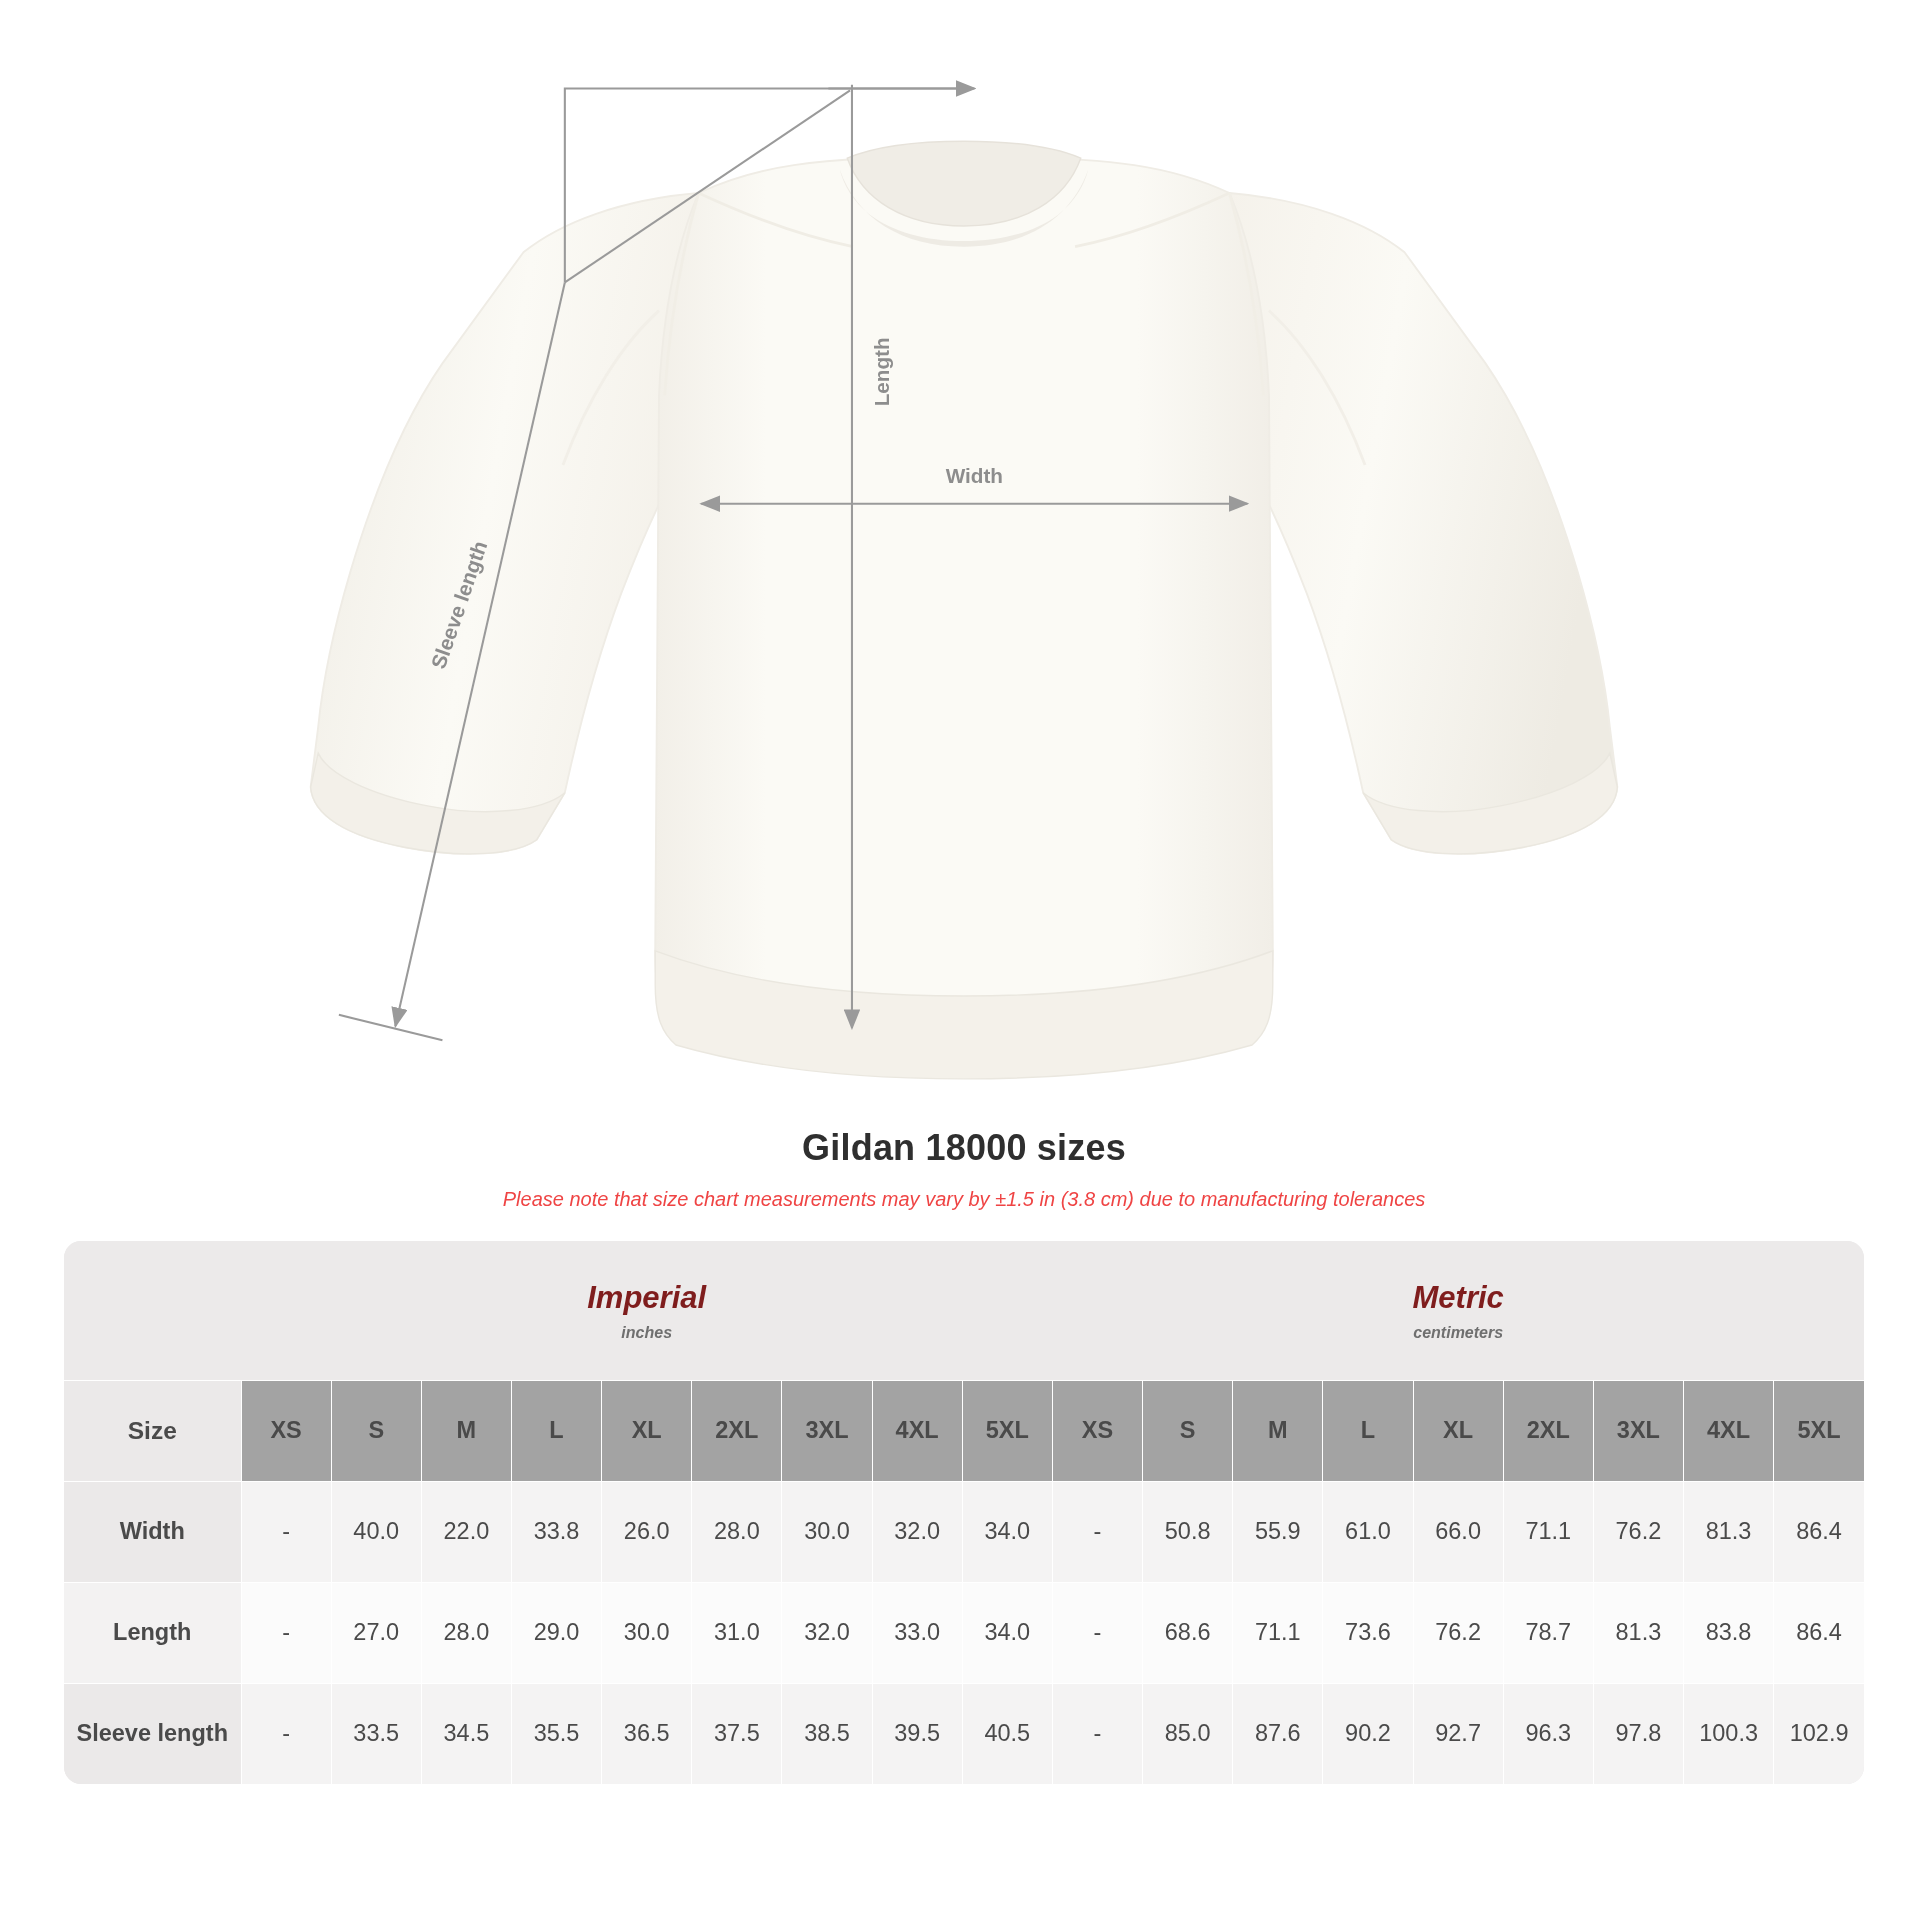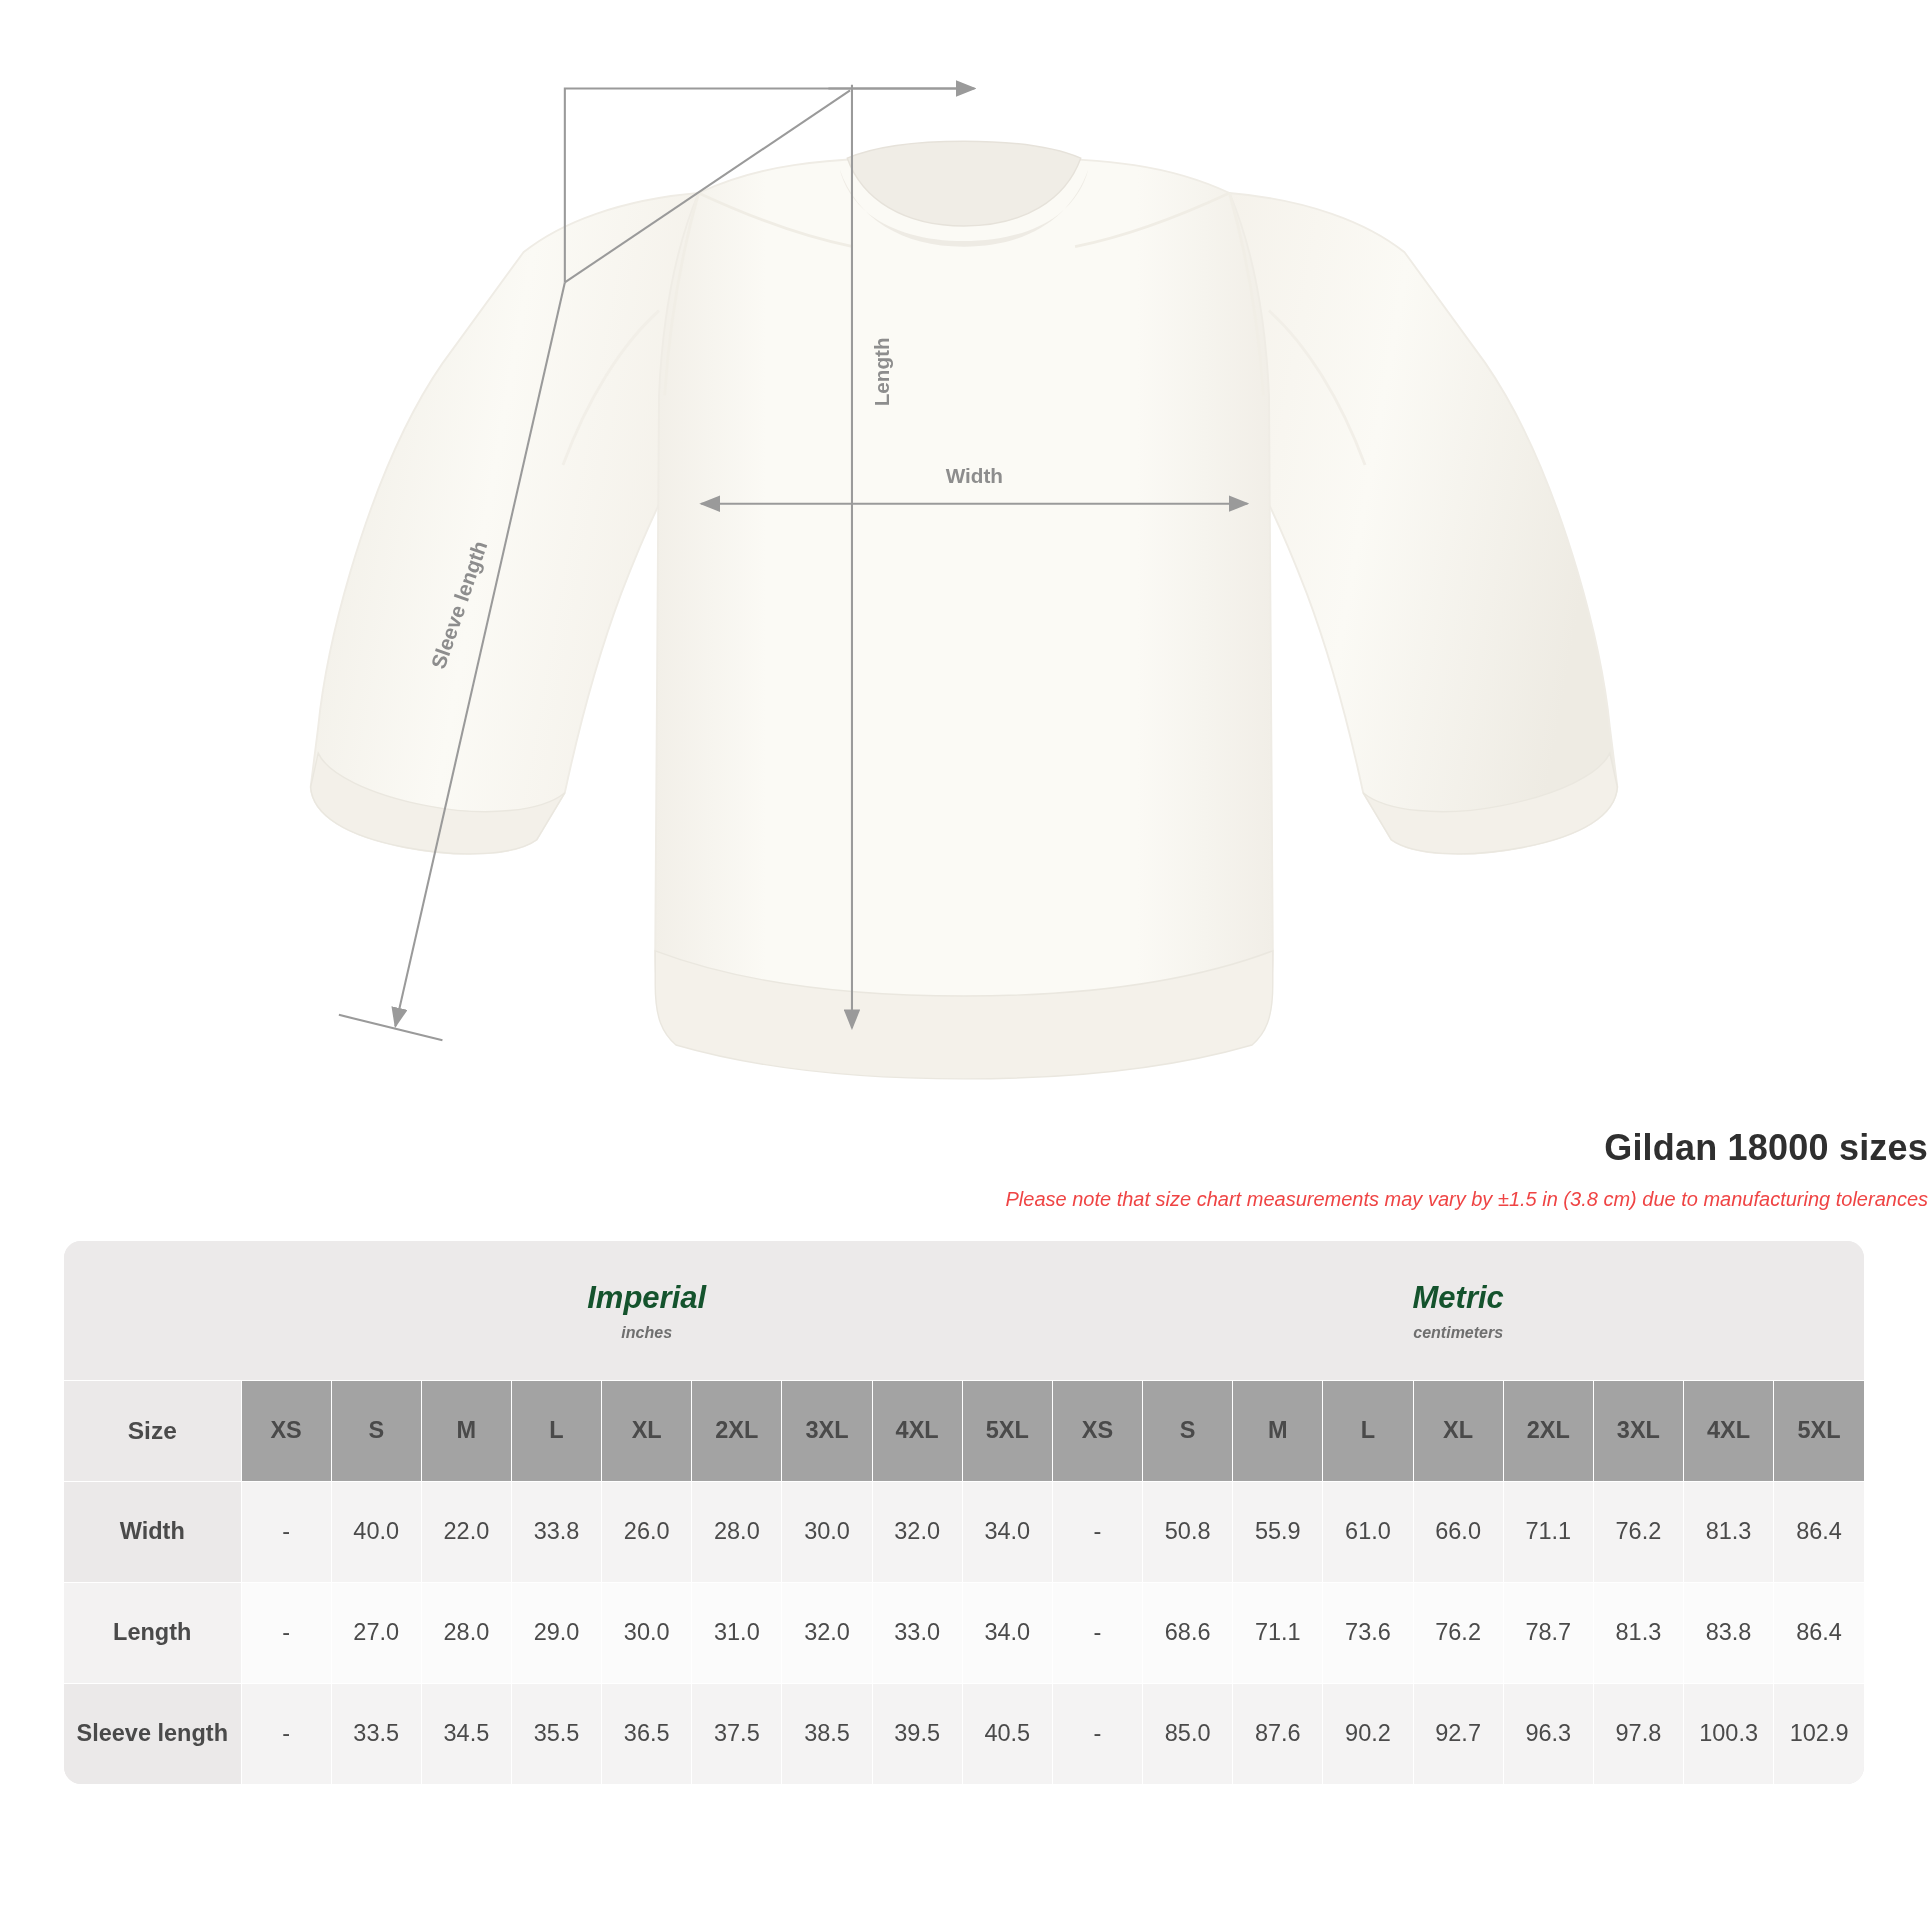--- a/index.html
+++ b/index.html
@@ -29,21 +29,21 @@
     background: #ffffff;
   }
   .illustration svg {
     position: absolute;
     left: 0;
     top: 0;
   }
 
   
   .heading-block {
-    text-align: right;
+    text-align: center;
     margin-top: 1.9px;
   }
   .chart-title {
     font-size: 36px;
     font-weight: bold;
     color: #2f2f2f;
     letter-spacing: 0.2px;
     margin: 0;
   }
   .chart-note {
@@ -76,21 +76,21 @@
   .unit-row th {
     height: 139px;
     background: #eceaea;
     border: none;
     padding: 0;
   }
   .unit-name {
     font-size: 31px;
     font-weight: bold;
     font-style: italic;
-    color: #14532d;
+    color: #7f1d1d;
     line-height: 1.25;
   }
   .unit-sub {
     font-size: 16px;
     font-style: italic;
     color: #6f6f6f;
     margin-top: 6.6px;
   }
 
   

